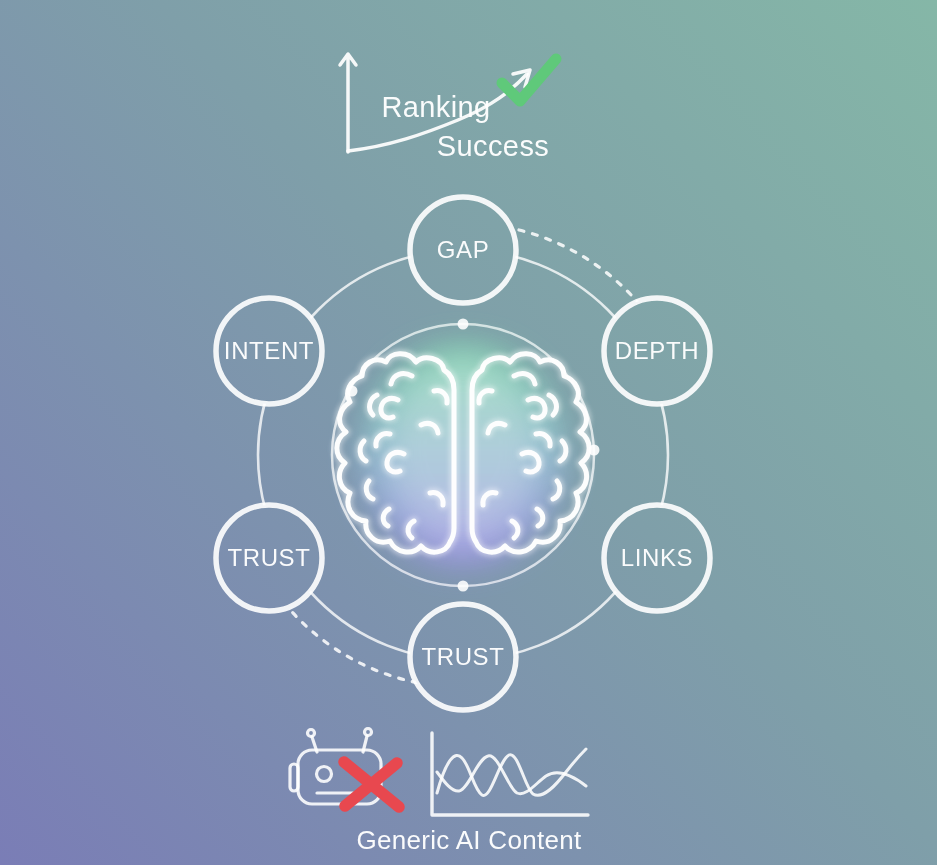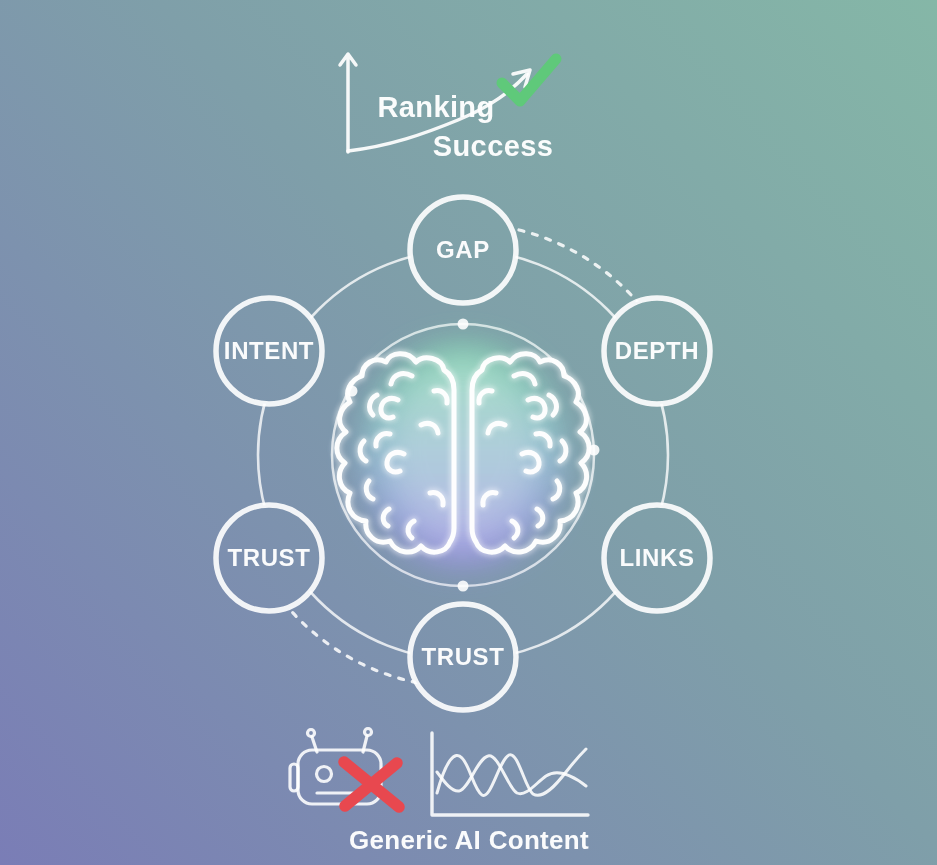--- a/index.html
+++ b/index.html
@@ -1,21 +1,21 @@
 <!DOCTYPE html>
 <html><head>
 <meta charset="utf-8">
 <style>
   html,body{margin:0;padding:0;}
   body{
     width:937px;height:865px;overflow:hidden;
     font-family:"Liberation Sans", sans-serif;
     background:#7f9fa9;
   }
-  .stage{position:relative;width:937px;height:865px;font-weight:bold;}
+  .stage{position:relative;width:937px;height:865px;}
   svg{position:absolute;left:0;top:0;display:block;}
   text{fill:rgba(255,255,255,0.96);}
   .title-txt{font-size:29px;letter-spacing:0.4px;}
   .node-txt{font-size:24px;letter-spacing:0.6px;}
   .caption-txt{font-size:26px;letter-spacing:0.3px;}
 </style>
 </head>
 <body>
 
 <div class="stage">

